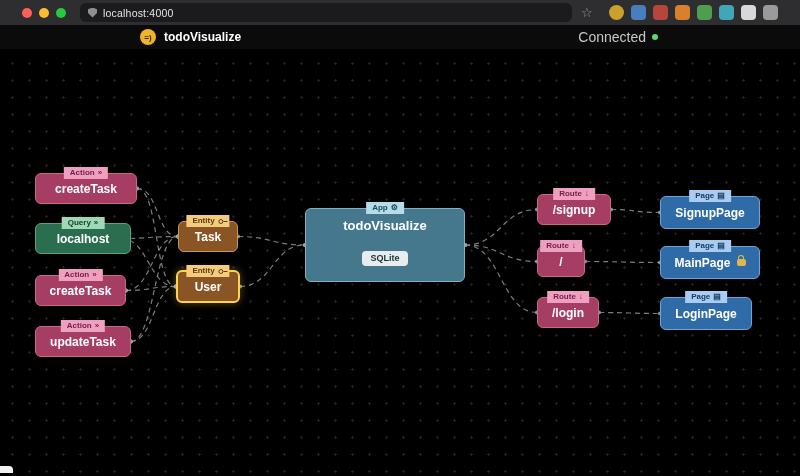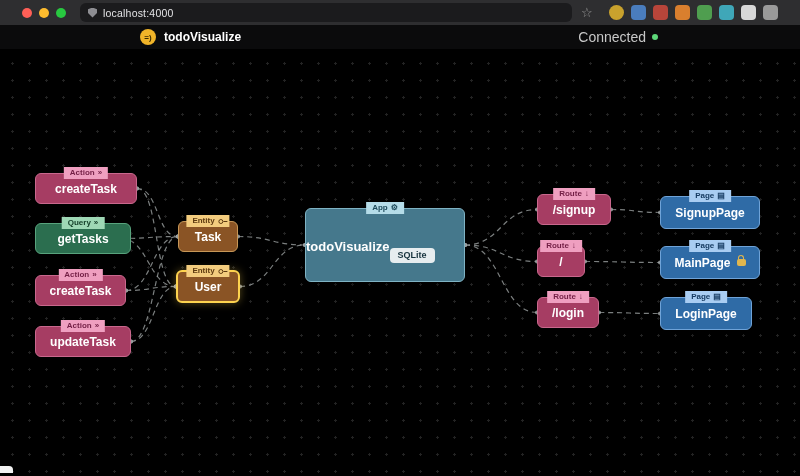--- a/index.html
+++ b/index.html
@@ -41,21 +41,21 @@
     font-size:8px;font-weight:bold;padding:1px 6px;border-radius:0;white-space:nowrap;line-height:1.3;}
   .bicon{font-size:8px;line-height:1;}
 
   .node.action,.node.route{background:#a63d63;border:1px solid #c9688d;}
   .node.action .badge,.node.route .badge{background:#ef9fc0;color:#731f45;}
   .node.query{background:#2b6e4f;border:1px solid #58a37d;}
   .node.query .badge{background:#9ed8b5;color:#15402a;}
   .node.entity{background:#8a5425;border:1px solid #c79757;justify-content:center;}
   .node.entity .badge{background:#f3cc7e;color:#5d3a10;}
   .node.entity.selected{border:2px solid #fdd34f;box-shadow:0 0 8px rgba(253,211,79,.35),0 2px 6px rgba(0,0,0,.55);}
-  .node.app{background:#45788c;border:1px solid #7fb3c4;flex-direction:row;justify-content:flex-start;padding-top:9px;height:74px;text-align:center;}
+  .node.app{background:#45788c;border:1px solid #7fb3c4;flex-direction:column;justify-content:flex-start;padding-top:9px;height:74px;text-align:center;}
   .node.app .badge{background:#b5dce8;color:#1d4a5a;}
   .node.page{background:#2f6ba6;border:1px solid #6fa3d8;height:33px;}
   .node.page .badge{background:#a9cdf2;color:#173c63;}
 
   .app-title-node{font-size:13px;font-weight:bold;margin-bottom:6px;}
   .pill{background:#e7edef;color:#16323c;font-size:9px;font-weight:bold;border-radius:4px;padding:2px 8px;margin-top:12px;line-height:1.25;white-space:nowrap;}
   .pill.auth{font-weight:normal;}
 
   .icon-key{display:inline-block;width:5px;height:5px;border:1px solid currentColor;border-radius:50%;position:relative;margin-left:1px;box-sizing:border-box;}
   .icon-key::after{content:"";position:absolute;left:4px;top:1px;width:4px;height:1px;background:currentColor;}
@@ -158,21 +158,21 @@
       <span class="bicon">»</span>
     </span>
     <span class="nlabel">createTask</span>
   </div>
 
   <div class="node query" style="left:35px;top:174px;width:96px">
     <span class="badge">
       <span>Query</span>
       <span class="bicon">»</span>
     </span>
-    <span class="nlabel">getTasks</span>
+    <span class="nlabel">localhost</span>
   </div>
 
   <div class="node action" style="left:35px;top:226px;width:91px">
     <span class="badge">
       <span>Action</span>
       <span class="bicon">»</span>
     </span>
     <span class="nlabel">createTask</span>
   </div>
 

